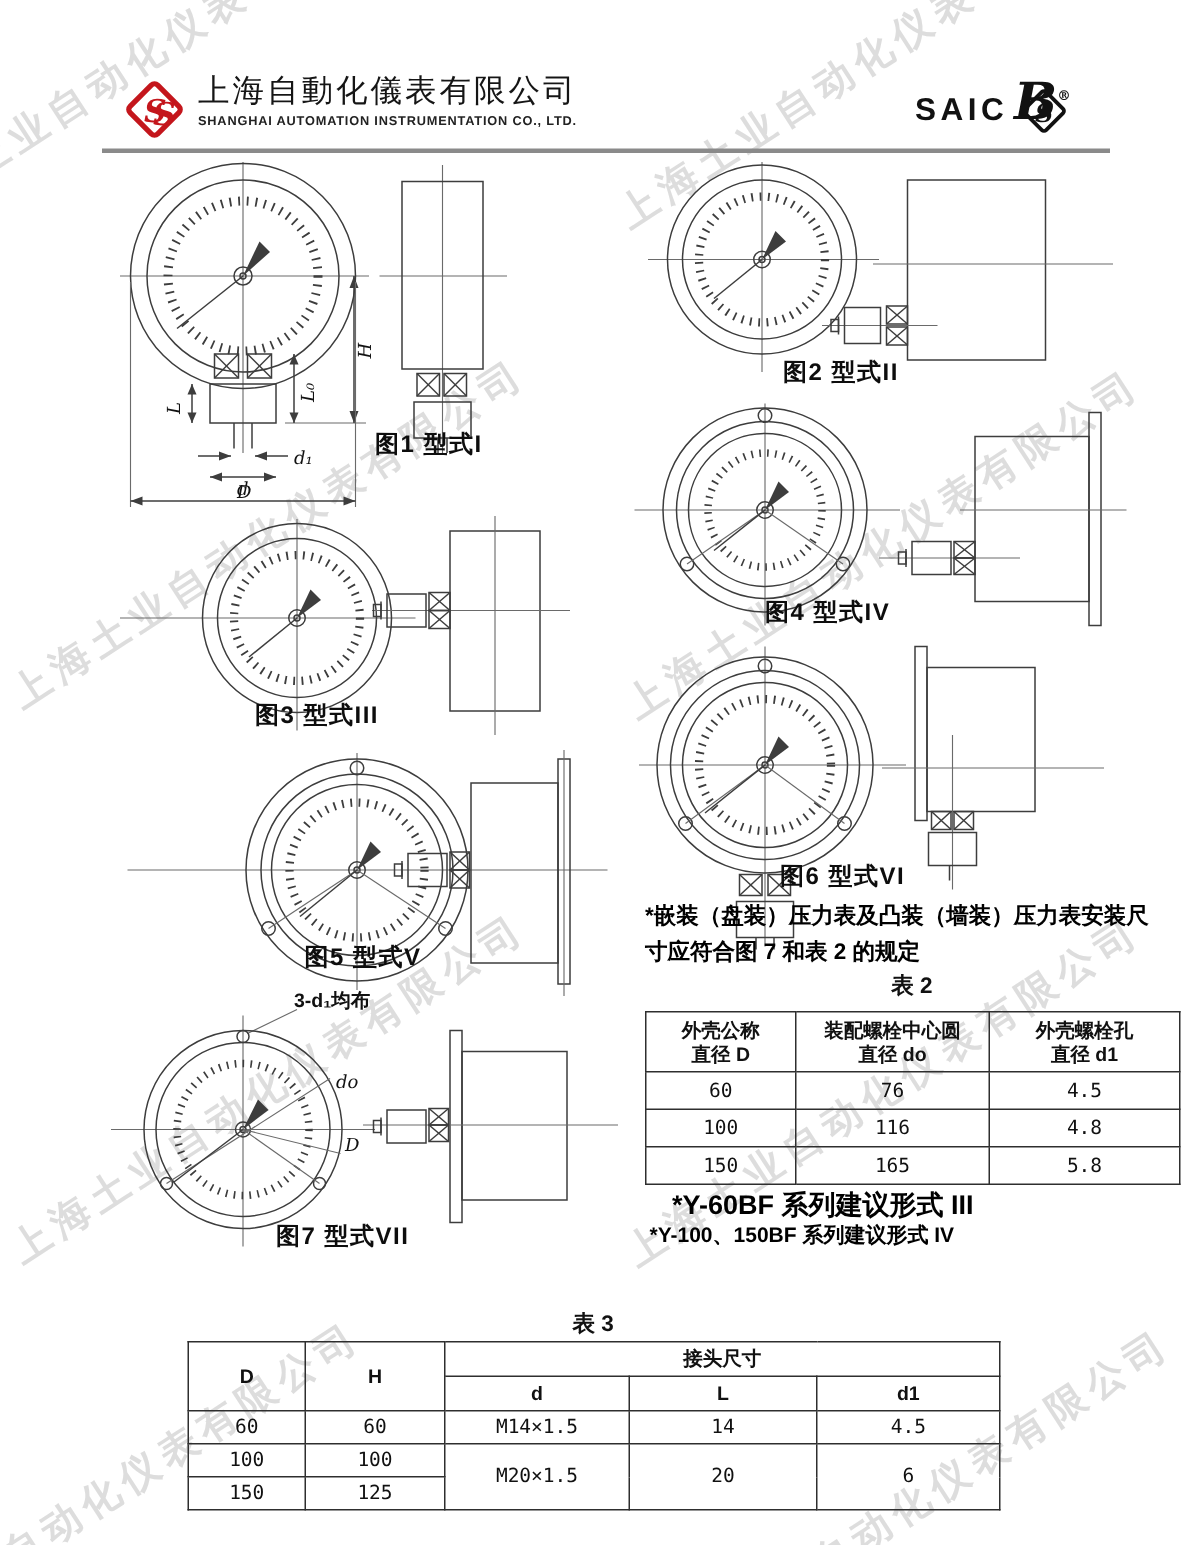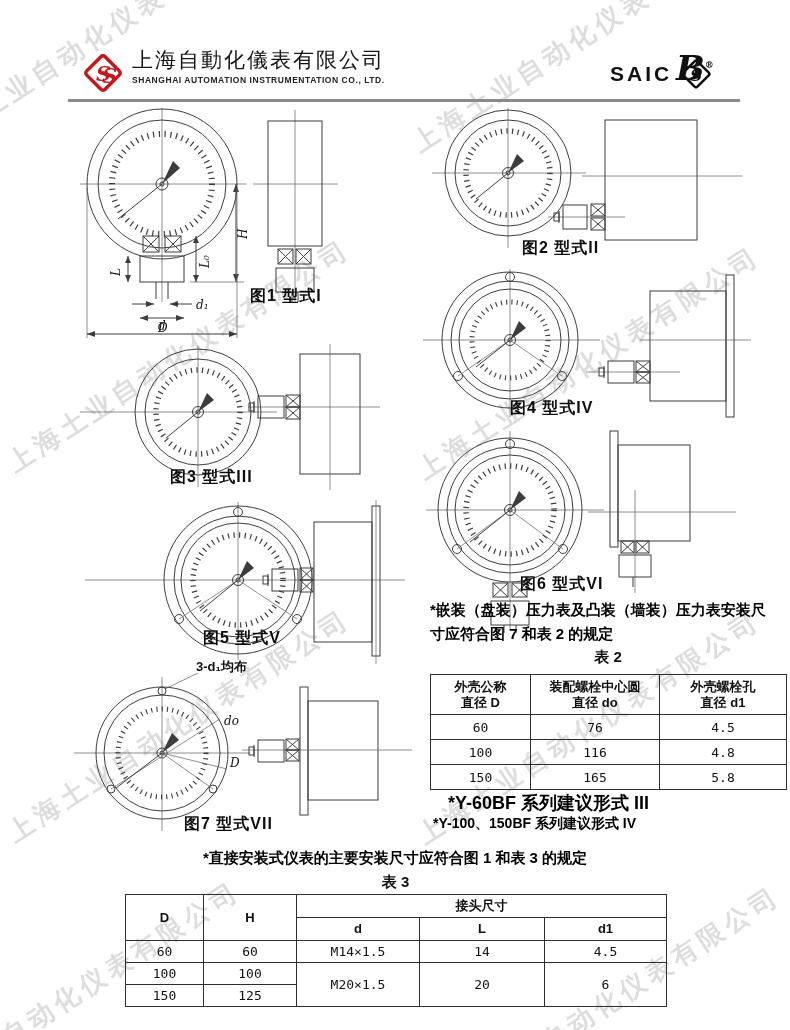--- a/index.html
+++ b/index.html
@@ -375,21 +375,20 @@
       <td>150</td>
       <td>165</td>
       <td>5.8</td>
     </tr>
   </tbody>
     </table>
 
   <span class="note" style="left:448px;top:791px;font-size:18px">*Y-60BF 系列建议形式 III</span>
   <span class="note" style="left:433px;top:815px;font-size:14px">*Y-100、150BF 系列建议形式 IV</span>
 
-  <span class="note" style="left:100px;top:849px;width:590px;text-align:center">*直接安装式仪表的主要安装尺寸应符合图 1 和表 3 的规定</span>
   <span class="tbl-title" style="left:125px;top:873px;width:541px">表 3</span>
 
   <table id="table3">
     <colgroup>
         <col style="width:78px">
         <col style="width:93px">
         <col style="width:123px">
         <col style="width:125px">
         <col style="width:122px">
       </colgroup>

